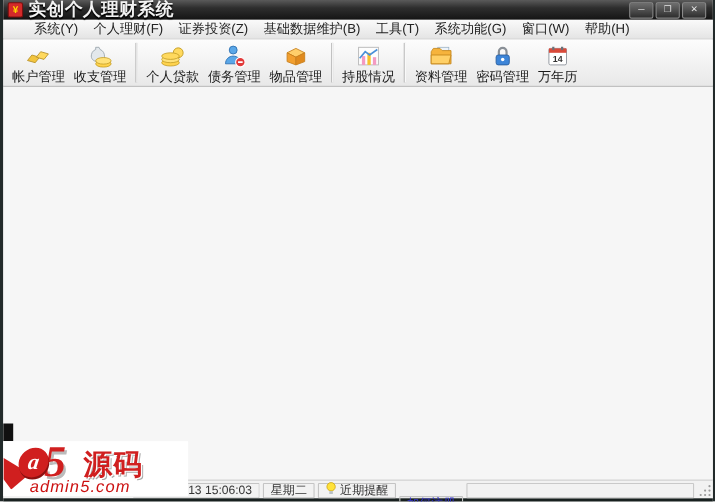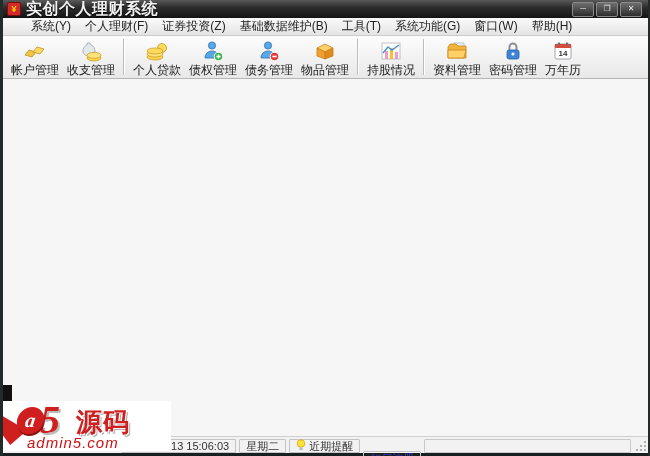--- a/index.html
+++ b/index.html
@@ -114,31 +114,20 @@
         <svg width="24" height="24" viewBox="0 0 24 24">
           <circle cx="17" cy="9" r="4.5" fill="#ffd95e" stroke="#c09a20" stroke-width="0.8"></circle>
           <ellipse cx="10" cy="18" rx="8" ry="3" fill="#ffd34d" stroke="#c09a20" stroke-width="0.7"></ellipse>
           <ellipse cx="10" cy="15" rx="8" ry="3" fill="#ffe27a" stroke="#c09a20" stroke-width="0.7"></ellipse>
           <ellipse cx="10" cy="12" rx="8" ry="3" fill="#ffd95e" stroke="#c09a20" stroke-width="0.7"></ellipse>
         </svg>
         </span>
       <span class="tlabel">个人贷款</span>
     </div>
 
-    <div class="tbtn">
-      <span class="ticon">
-        <svg width="24" height="24" viewBox="0 0 24 24">
-          <circle cx="11" cy="6.5" r="3.6" fill="#5aa7e8" stroke="#2d6fb0" stroke-width="0.8"></circle>
-          <path d="M4 19c0-4 3-7 7-7s7 3 7 7z" fill="#5aa7e8" stroke="#2d6fb0" stroke-width="0.8"></path>
-          <circle cx="17.5" cy="17.5" r="4.3" fill="#39b54a" stroke="#fff" stroke-width="1"></circle>
-          <path d="M17.5 15.4v4.2M15.4 17.5h4.2" stroke="#fff" stroke-width="1.6"></path>
-        </svg>
-        </span>
-      <span class="tlabel">债权管理</span>
-    </div>
 
     <div class="tbtn">
       <span class="ticon">
         <svg width="24" height="24" viewBox="0 0 24 24">
           <circle cx="11" cy="6.5" r="3.6" fill="#5aa7e8" stroke="#2d6fb0" stroke-width="0.8"></circle>
           <path d="M4 19c0-4 3-7 7-7s7 3 7 7z" fill="#5aa7e8" stroke="#2d6fb0" stroke-width="0.8"></path>
           <circle cx="17.5" cy="17.5" r="4.3" fill="#e23a3a" stroke="#fff" stroke-width="1"></circle>
           <path d="M15.4 17.5h4.2" stroke="#fff" stroke-width="1.6"></path>
         </svg>
         </span>

